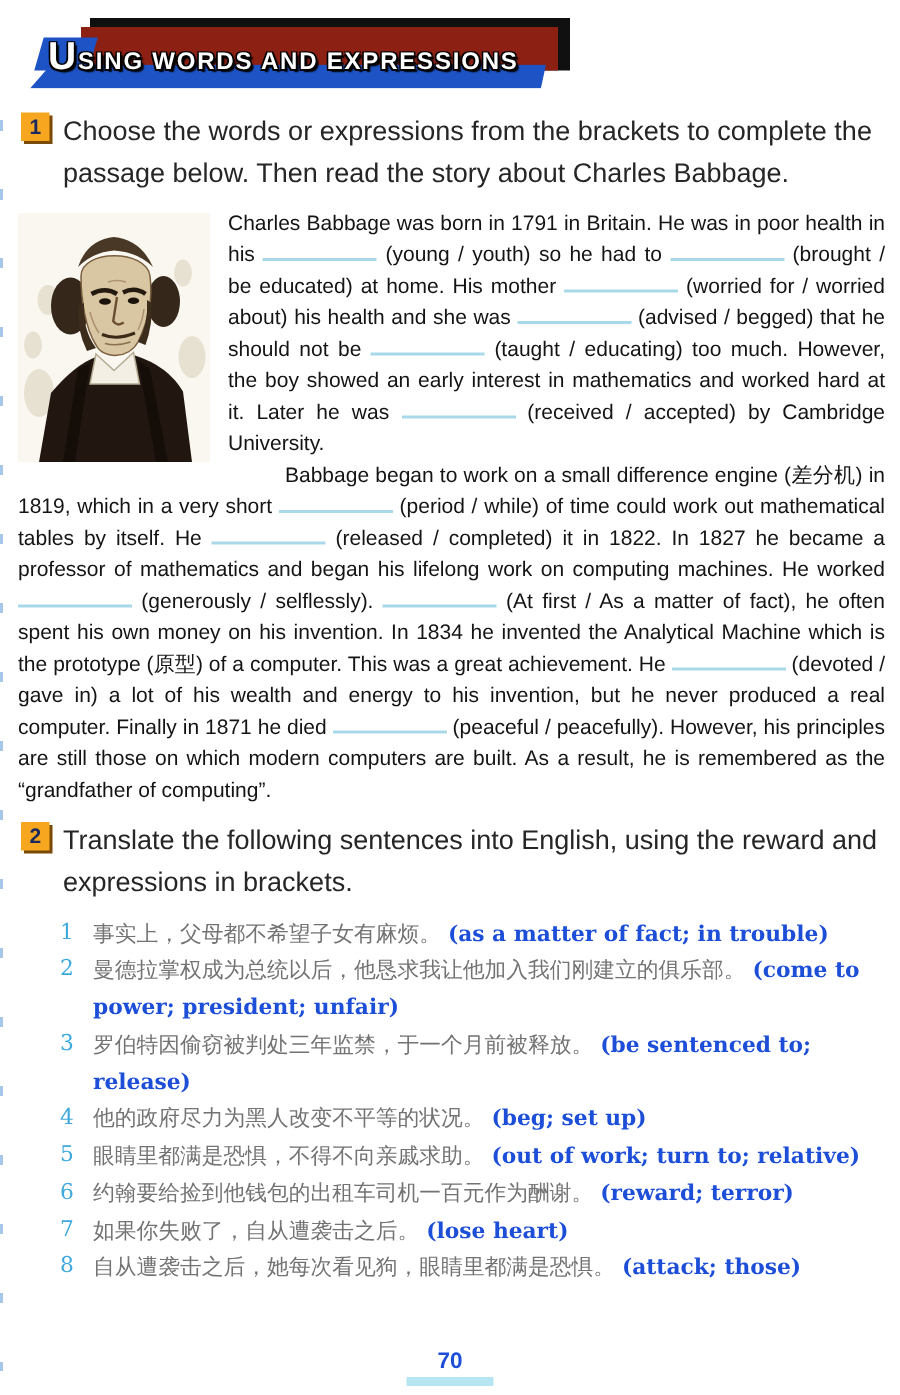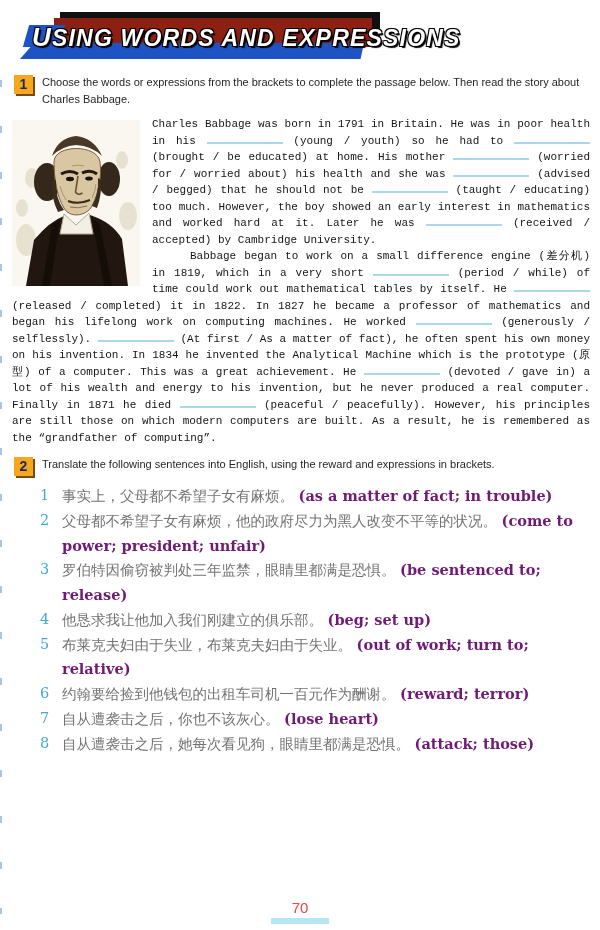--- a/index.html
+++ b/index.html
@@ -13,44 +13,44 @@
   .page{position:relative;width:600px;height:930px;padding:12px 8px 0 10px}
   .page::before{content:"";position:absolute;left:0;top:80px;bottom:16px;width:2px;
     background:repeating-linear-gradient(to bottom,#a6c6ea 0 7px,transparent 7px 46px)}
   
   .banner{position:relative;height:50px;margin:0 0 12px 8px;width:372px}
   .banner-black{position:absolute;left:42px;top:0;width:320px;height:35px;background:var(--banner-black)}
   .banner-red{position:absolute;left:36px;top:6px;width:318px;height:29px;background:var(--banner-red)}
   .banner-blue{position:absolute;left:2px;top:31px;width:344px;height:16px;background:var(--banner-blue);
     clip-path:polygon(14px 0,100% 0,99% 100%,0 100%)}
   .banner-blue-u{position:absolute;left:8px;top:13px;width:36px;height:22px;background:var(--banner-blue);transform:skewX(-16deg)}
-  .banner-title{position:absolute;left:14px;top:10px;display:block;color:#fff;font-weight:bold;font-style:italic;
-    font-size:23px;letter-spacing:1.2px;white-space:nowrap;z-index:3;
+  .banner-title{position:absolute;left:14px;top:10px;display:block;color:#fff;font-weight:bold;
+    font-size:16px;letter-spacing:1.2px;white-space:nowrap;z-index:3;
     text-shadow:1px 1px 0 #000,-1px 1px 0 #000,1px -1px 0 #000,-1px -1px 0 #000,2px 2px 1px #000}
   .banner-title::first-letter{font-size:26px}
   
   .ex{display:flex;gap:9px;margin:10px 2px 8px 4px}
   .badge{flex:0 0 19px;width:19px;height:19px;margin-top:1px;background:var(--badge);color:var(--badge-num);
     font-weight:bold;font-size:14px;text-align:center;line-height:19px;box-shadow:2px 2px 0 var(--badge-shadow)}
-  .ex-text{font-size:11px;line-height:1.55;color:#262626;width:552px}
+  .ex-text{font-size:18px;line-height:1.55;color:#262626;width:552px}
   
-  .passage{font-family:Liberation Mono, monospace;font-size:11px;line-height:1.5;color:#141414;
+  .passage{font-family:Liberation Sans, sans-serif;font-size:14px;line-height:1.5;color:#141414;
     text-align:justify;margin:2px 2px 0 2px}
   .portrait{float:left;width:128px;height:166px;margin:4px 12px 4px 0}
   .para.indent{text-indent:38px}
   .blank{display:inline-block;width:76px;height:0.95em;border-bottom:2px solid var(--blank)}
   
   .titems{margin:4px 0 0 30px}
   .titem{display:flex;gap:10px;line-height:1.64;font-size:14.5px}
   .titem .num{flex:0 0 12px;color:var(--item-num);font-family:"DejaVu Serif",serif}
   .titem .zh{font-family:"DejaVu Serif","Liberation Serif",serif;color:#737373}
-  .titem .hint{font-family:"DejaVu Serif","Liberation Serif",serif;color:#701a75;font-weight:600}
+  .titem .hint{font-family:"DejaVu Serif","Liberation Serif",serif;color:#1d4ed8;font-weight:600}
   
   .footer{position:absolute;left:0;right:0;bottom:6px;text-align:center}
-  .pagenum{display:inline-block;font-weight:normal;font-size:15px;color:#ef4444;padding:1px 16px 0;background:#fff}
+  .pagenum{display:inline-block;font-weight:bold;font-size:15px;color:#1d4ed8;padding:1px 16px 0;background:#fff}
   .pagebar{width:58px;height:6px;background:var(--footer-bar);margin:1px auto 0}
 </style>
 </head>
 <body>
 
 <div class="page">
 
   <div class="banner">
     <div class="banner-black"></div>
     <div class="banner-red"></div>
@@ -112,41 +112,41 @@
     <div class="badge">2</div>
     <div class="ex-text">Translate the following sentences into English, using the reward and expressions in brackets.</div>
   </div>
   <div class="titems" id="translation-items">
       <div class="titem">
         <span class="num">1</span>
         <p><span class="zh">事实上，父母都不希望子女有麻烦。 </span><span class="hint">(as a matter of fact; in trouble)</span></p>
       </div>
       <div class="titem">
         <span class="num">2</span>
-        <p><span class="zh">父母都不希望子女有麻烦，他的政府尽力为黑人改变不平等的状况。 </span><span class="hint">(come to power; president; unfair)</span></p>
+        <p><span class="zh">曼德拉掌权成为总统以后，他恳求我让他加入我们刚建立的俱乐部。 </span><span class="hint">(come to power; president; unfair)</span></p>
       </div>
       <div class="titem">
         <span class="num">3</span>
-        <p><span class="zh">罗伯特因偷窃被判处三年监禁，眼睛里都满是恐惧。 </span><span class="hint">(be sentenced to; release)</span></p>
+        <p><span class="zh">罗伯特因偷窃被判处三年监禁，于一个月前被释放。 </span><span class="hint">(be sentenced to; release)</span></p>
       </div>
       <div class="titem">
         <span class="num">4</span>
-        <p><span class="zh">他恳求我让他加入我们刚建立的俱乐部。 </span><span class="hint">(beg; set up)</span></p>
+        <p><span class="zh">他的政府尽力为黑人改变不平等的状况。 </span><span class="hint">(beg; set up)</span></p>
       </div>
       <div class="titem">
         <span class="num">5</span>
-        <p><span class="zh">布莱克夫妇由于失业，布莱克夫妇由于失业。 </span><span class="hint">(out of work; turn to; relative)</span></p>
+        <p><span class="zh">眼睛里都满是恐惧，不得不向亲戚求助。 </span><span class="hint">(out of work; turn to; relative)</span></p>
       </div>
       <div class="titem">
         <span class="num">6</span>
         <p><span class="zh">约翰要给捡到他钱包的出租车司机一百元作为酬谢。 </span><span class="hint">(reward; terror)</span></p>
       </div>
       <div class="titem">
         <span class="num">7</span>
-        <p><span class="zh">自从遭袭击之后，你也不该灰心。 </span><span class="hint">(lose heart)</span></p>
+        <p><span class="zh">如果你失败了，自从遭袭击之后。 </span><span class="hint">(lose heart)</span></p>
       </div>
       <div class="titem">
         <span class="num">8</span>
         <p><span class="zh">自从遭袭击之后，她每次看见狗，眼睛里都满是恐惧。 </span><span class="hint">(attack; those)</span></p>
       </div>
     </div>
 
   <div class="footer">
     <span class="pagenum">70</span>
     <div class="pagebar"></div>

